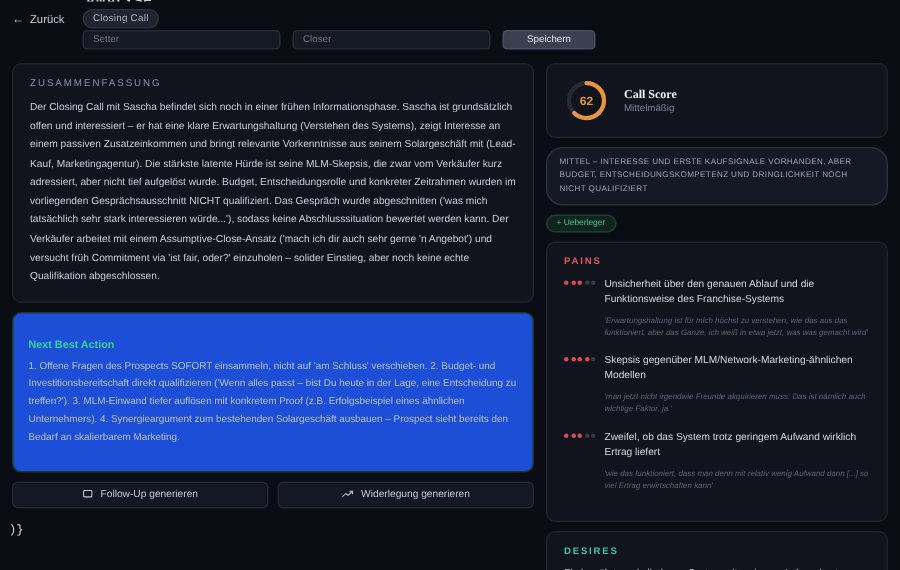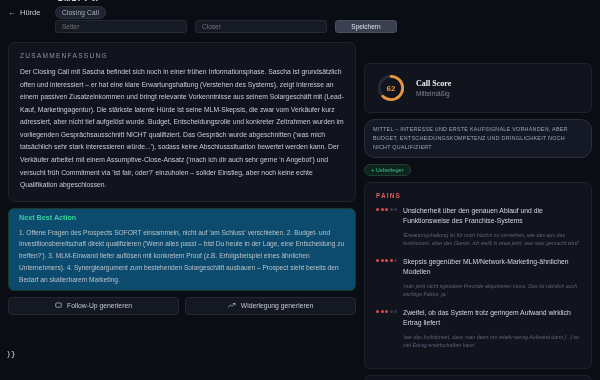--- a/index.html
+++ b/index.html
@@ -42,38 +42,38 @@
   .save-btn {
     width: 62px; height: 13px; border-radius: 3px;
     background: #3a4050; border: 1px solid #474e60;
     color: #dfe2ea; font-size: 6.5px; cursor: pointer;
     font-family: "Liberation Sans", sans-serif;
   }
 
   
   .cols { position: absolute; left: 0; top: 42px; width: 600px; height: 338px; display: flex; gap: 8px; padding: 0 8px; }
   .left { width: 348px; display: flex; flex-direction: column; gap: 6px; }
-  .right { width: 228px; display: flex; flex-direction: column; gap: 6px; margin-top: 21px; }
+  .right { width: 228px; display: flex; flex-direction: column; gap: 6px; }
 
   .card {
     background: #11141d; border: 1px solid #1e222d; border-radius: 6px;
   }
   .card-pad { padding: 9px 11px; }
 
   .sec-label {
     font-size: 6.5px; letter-spacing: 1.3px; color: #8e94a6;
     text-transform: uppercase; margin-bottom: 7px;
   }
   .summary-text {
     font-size: 6.8px; line-height: 1.85; color: #c8ccd8; text-align: left;
   }
 
   .nba-card {
-    background: #0c4a6e; border: 1px solid #1b3830; border-radius: 6px;
-    padding: 4px 10px;
+    background: #1d4ed8; border: 1px solid #1b3830; border-radius: 6px;
+    padding: 16px 10px;
   }
   .nba-title { font-size: 7.2px; font-weight: 700; color: #35d39a; margin-bottom: 5px; }
   .nba-text { font-size: 6.6px; line-height: 1.8; color: #b9c2c8; }
 
   .actions { display: flex; gap: 6px; }
   .action-btn {
     flex: 1; height: 18px; border-radius: 4px;
     background: #141823; border: 1px solid #232834;
     display: flex; align-items: center; justify-content: center; gap: 5px;
     font-size: 6.8px; color: #c3c8d5; cursor: pointer;
@@ -125,21 +125,21 @@
 </head>
 <body>
 
 <div class="app">
 
   <div class="topbar">
     <div class="cut-title">ANALYSE</div>
 
     <div class="back">
       <span class="arrow">←</span>
-      <span>Hürde</span>
+      <span>Zurück</span>
     </div>
 
     <div class="chip">Closing Call</div>
 
     <div class="fields">
       <input class="field" type="text" placeholder="Setter" style="">
       <input class="field" type="text" placeholder="Closer" style="">
       <button class="save-btn">Speichern</button>
     </div>
   </div>

